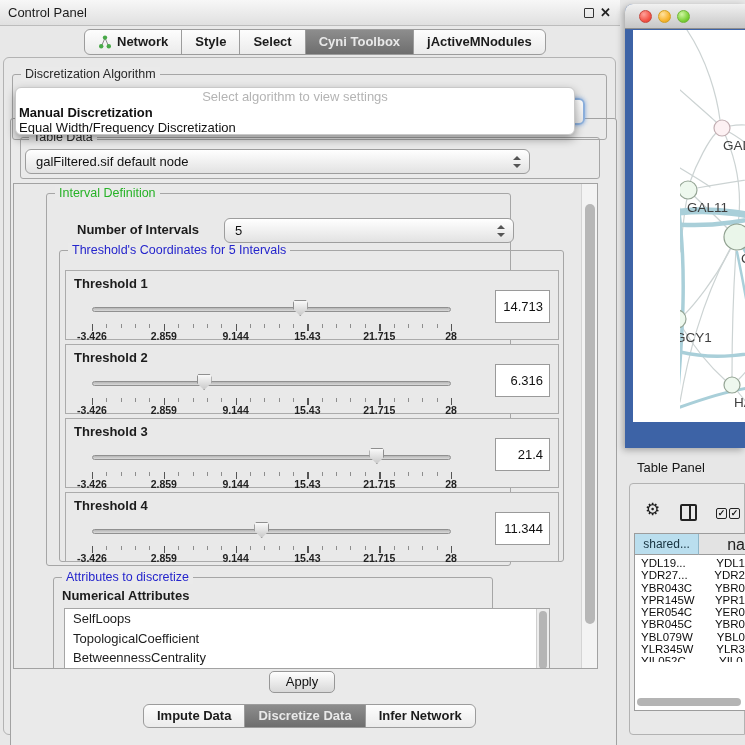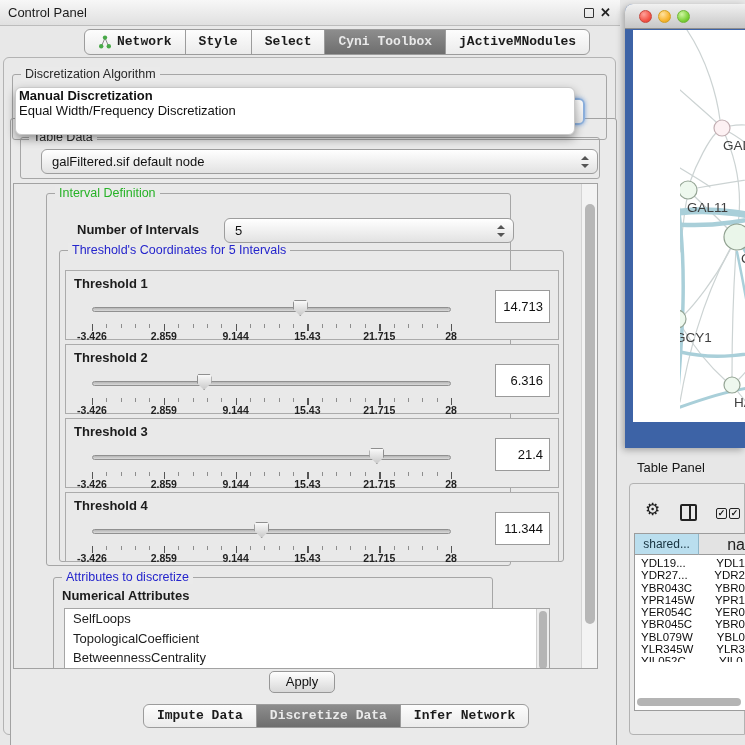--- a/index.html
+++ b/index.html
@@ -9,21 +9,21 @@
   
   .control-panel { position:absolute; left:0; top:0; width:620px; height:745px; background:#e8e8e8; }
   .cp-titlebar { position:absolute; left:0; top:0; width:620px; height:26px;
     background:linear-gradient(#f7f7f7,#e0e0e0); border-bottom:1px solid #bcbcbc; }
   .cp-title { position:absolute; left:8px; top:0; line-height:26px; font-size:13px; color:#1a1a1a; }
   .float-icon { position:absolute; left:584px; top:8px; width:10px; height:10px; border:1.6px solid #333; border-radius:1px; }
   .close-icon { position:absolute; left:600px; top:4px; font-size:13px; font-weight:bold; color:#222; line-height:18px; }
 
   .top-tabs { position:absolute; left:84px; top:29px; height:26px; display:flex; z-index:3; }
   .seg { border:1px solid #9c9c9c; margin-left:-1px; background:linear-gradient(#fdfdfd,#ebebeb);
-    padding:0 13px; line-height:24px; font-size:13px; font-weight:600; color:#1b1b1b; white-space:nowrap; display:flex; align-items:center;font-family:Liberation Mono, monospace; }
+    padding:0 13px; line-height:24px; font-size:13px; font-weight:600; color:#1b1b1b; white-space:nowrap; display:flex; align-items:center; }
   .seg.first { border-radius:6px 0 0 6px; margin-left:0; }
   .seg.last { border-radius:0 6px 6px 0; }
   .seg.sel { background:linear-gradient(#8d8d8d,#6e6e6e); color:#e9e9e9; }
   .net-ico { width:14px; height:14px; margin-right:5px; }
 
   .outer-box { position:absolute; left:3px; top:57px; width:613px; height:678px;
     border:1px solid #b3b3b3; border-radius:6px; background:#e9e9e9; }
   .inner-box { position:absolute; left:6px; top:60px; width:607px; height:638px;
     border:1px solid #a2a2a2; border-radius:3px; background:#eaeaea; }
 
@@ -45,21 +45,21 @@
   .popup-opt.bold { font-weight:bold; }
 
   .tdata-group { left:20px; top:137px; width:580px; height:42px; z-index:2; }
   .combo { position:absolute; border:1px solid #9d9d9d; border-radius:6px;
     background:linear-gradient(#ffffff,#e2e2e2); font-size:13px; color:#111; }
   .combo .cval { position:absolute; left:10px; top:0; line-height:23px; white-space:nowrap; }
   .spin { position:absolute; right:8px; top:50%; width:8px; height:14px; transform:translateY(-50%); }
   .spin i { position:absolute; left:0; width:0; height:0; border-left:4px solid transparent; border-right:4px solid transparent; }
   .spin .up { top:1px; border-bottom:4px solid #555; }
   .spin .dn { bottom:1px; border-top:4px solid #555; }
-  .tdata-combo { left:20px; top:11px; width:557px; height:25px; }
+  .tdata-combo { left:4px; top:11px; width:505px; height:25px; }
 
   .viewport { position:absolute; left:13px; top:183px; width:585px; height:486px;
     border:1px solid #a2a2a2; background:#e9e9e9; overflow:hidden; }
   .vscroll { position:absolute; right:0; top:0; width:16px; height:100%; background:#f3f3f3; border-left:1px solid #d4d4d4; }
   .vthumb { position:absolute; left:3px; top:20px; width:10px; height:420px; background:#b7b7b7; border-radius:5px; }
 
   .interval-group { left:32px; top:9px; width:465px; height:373px; background:#e9e9e9; }
   .noi-label { position:absolute; left:30px; top:28px; font-size:13px; font-weight:bold; }
   .noi-combo { left:177px; top:24px; width:290px; height:25px; }
   .coords-group { left:12px; top:56px; width:505px; height:312px; }
@@ -175,20 +175,21 @@
     <span class="group-title gt-black">Discretization Algorithm</span>
   </div>
   <div class="alg-combo">
     <span class="spin">
         <i class="up"></i>
         <i class="dn"></i>
       </span>
   </div>
 
   <div class="popup">
+    <div class="popup-prompt">Select algorithm to view settings</div>
     <div class="popup-opt bold">Manual Discretization</div>
     <div class="popup-opt">Equal Width/Frequency Discretization</div>
   </div>
 
   <div class="group tdata-group">
     <span class="group-title gt-black">Table Data</span>
     <div class="combo tdata-combo">
       <span class="cval">galFiltered.sif default node</span>
       <span class="spin">
           <i class="up"></i>

